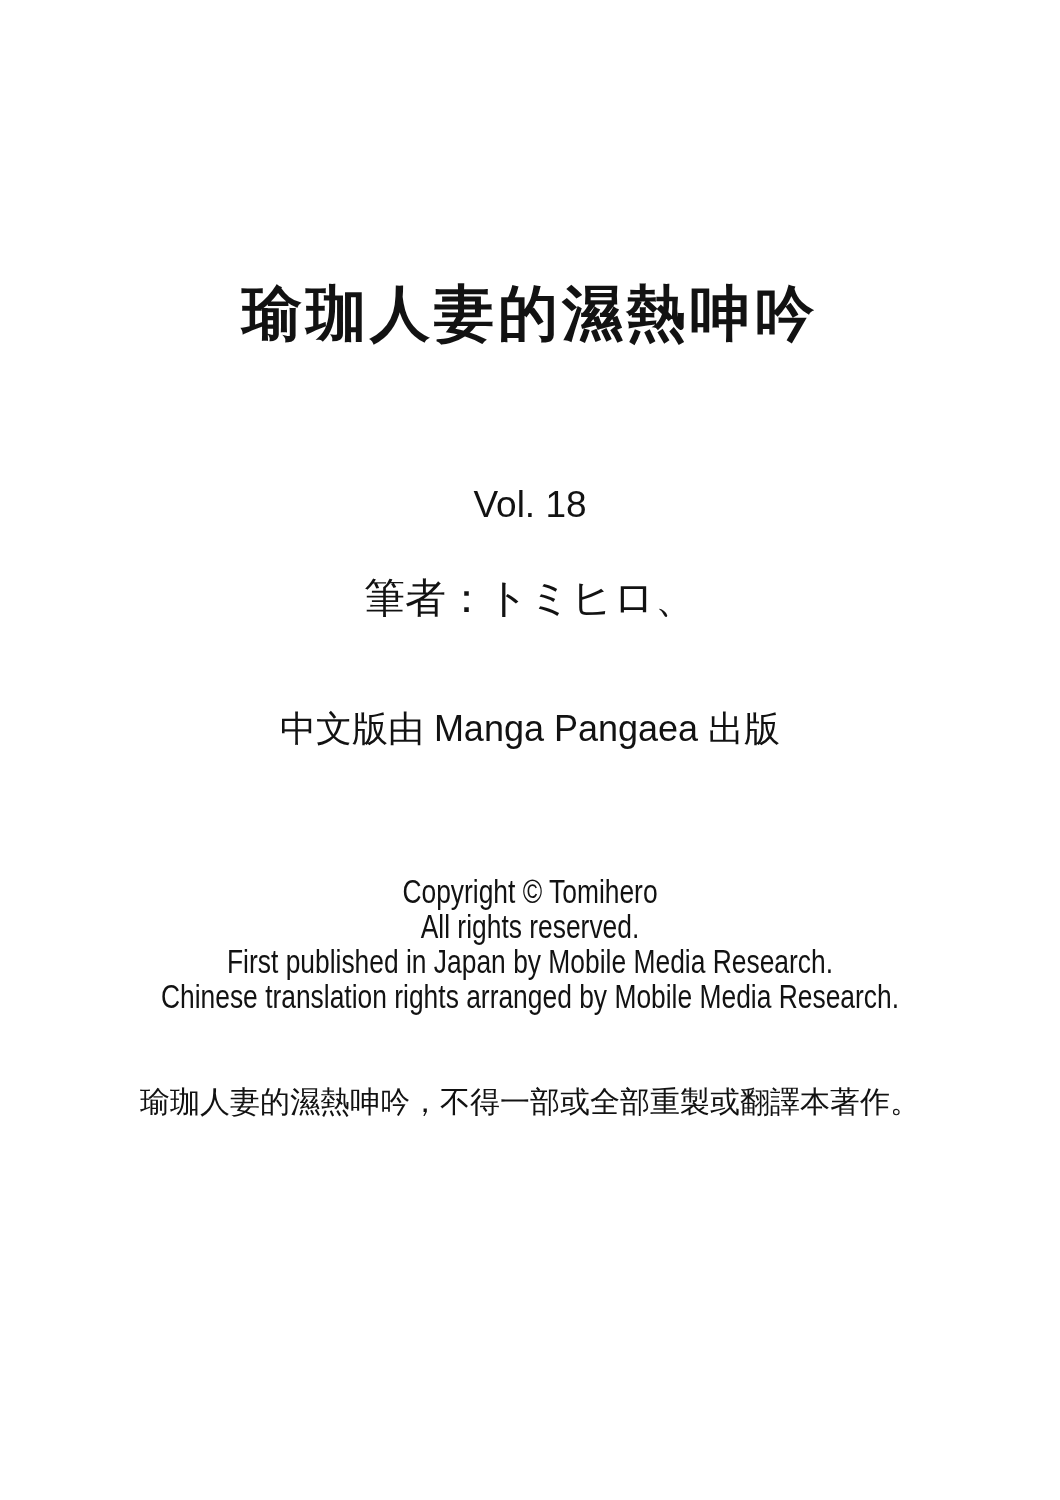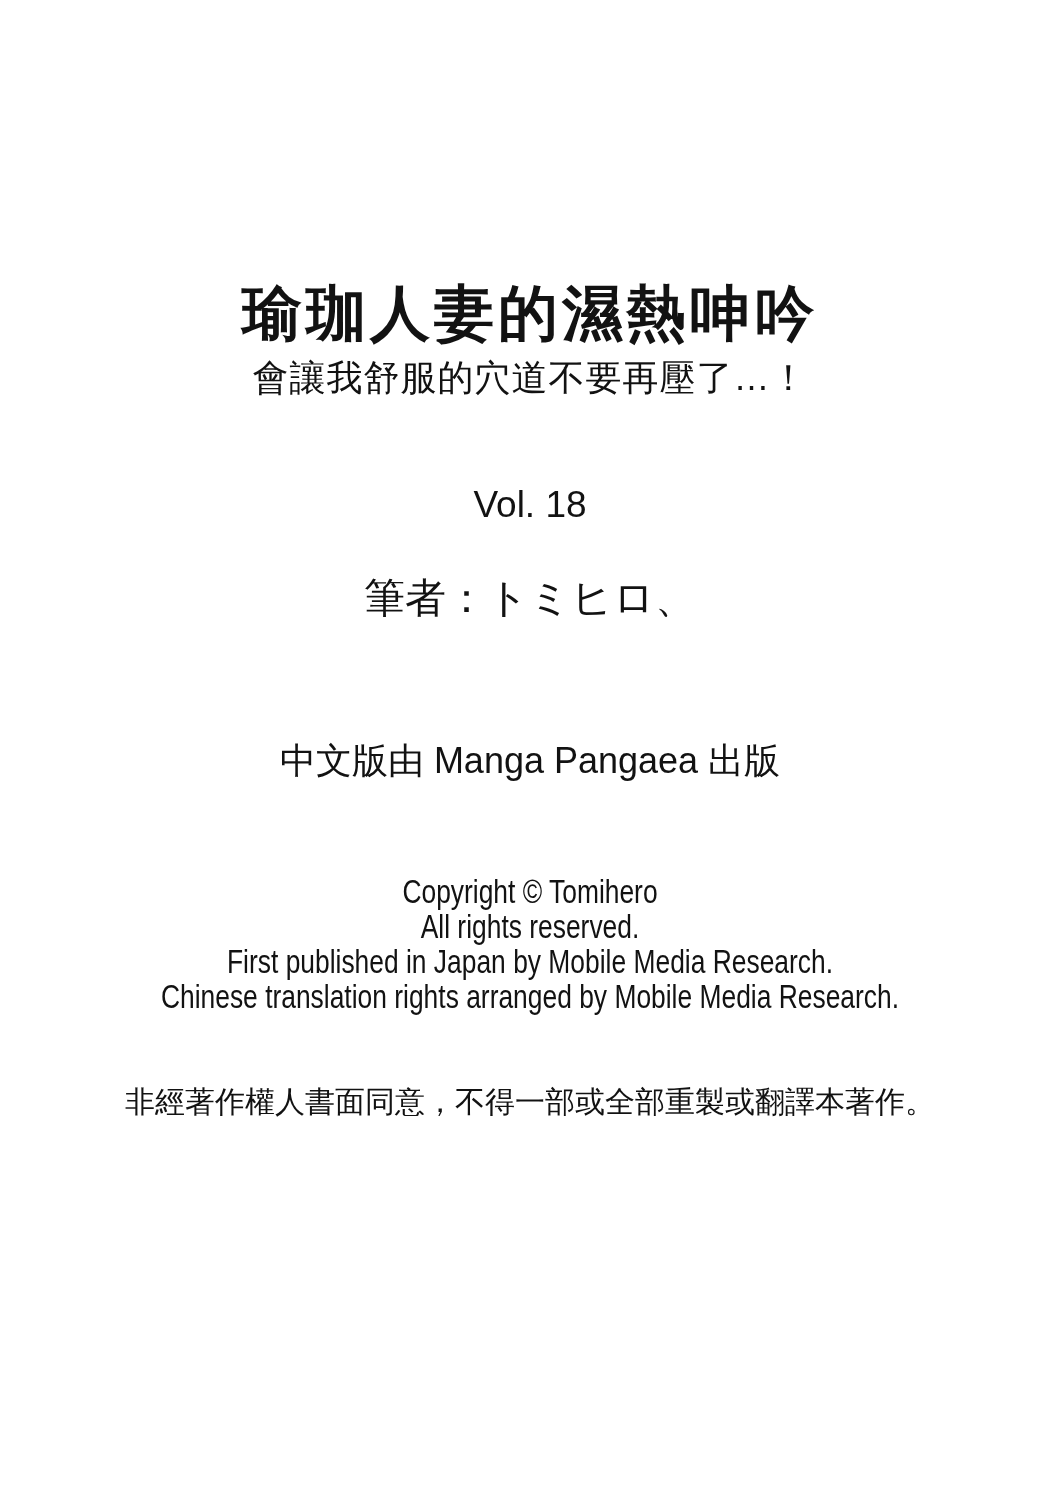--- a/index.html
+++ b/index.html
@@ -41,21 +41,21 @@
     top: 484px;
     font-size: 37px;
     line-height: 42px;
   }
   .author {
     top: 577px;
     font-size: 41px;
     line-height: 42px;
   }
   .publisher {
-    top: 740px;
+    top: 708px;
     font-size: 36px;
     line-height: 42px;
   }
   .copyright-block {
     position: absolute;
     left: 0;
     right: 0;
     top: 874px;
     text-align: center;
     font-size: 33px;
@@ -79,32 +79,31 @@
     white-space: nowrap;
   }
 </style>
 </head>
 <body>
 
 <div class="page">
 
   <div class="line book-title">瑜珈人妻的濕熱呻吟</div>
 
-  <div class="line book-subtitle">會讓我舒服的穴道不要再壓了…！</div>
 
   <div class="line volume">Vol. 18</div>
 
   <div class="line author">筆者：トミヒロ、</div>
 
   <div class="line publisher">中文版由 Manga Pangaea 出版</div>
 
   <div class="copyright-block">
     <div>Copyright © Tomihero</div>
     <div>All rights reserved.</div>
     <div>First published in Japan by Mobile Media Research.</div>
     <div>Chinese translation rights arranged by Mobile Media Research.</div>
   </div>
 
   <div class="legal-block">
-    <div>非經著作權人書面同意，不得一部或全部重製或翻譯本著作。</div>
+    <div>瑜珈人妻的濕熱呻吟，不得一部或全部重製或翻譯本著作。</div>
   </div>
 
 </div>
 
 </body></html>

